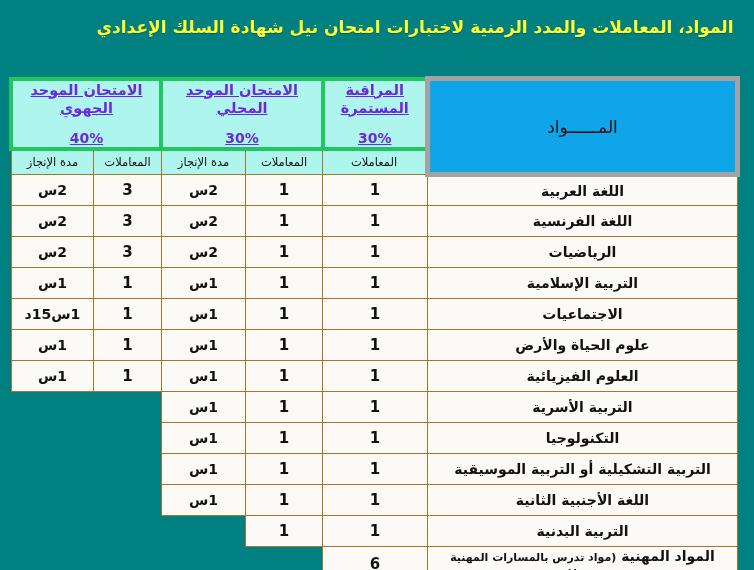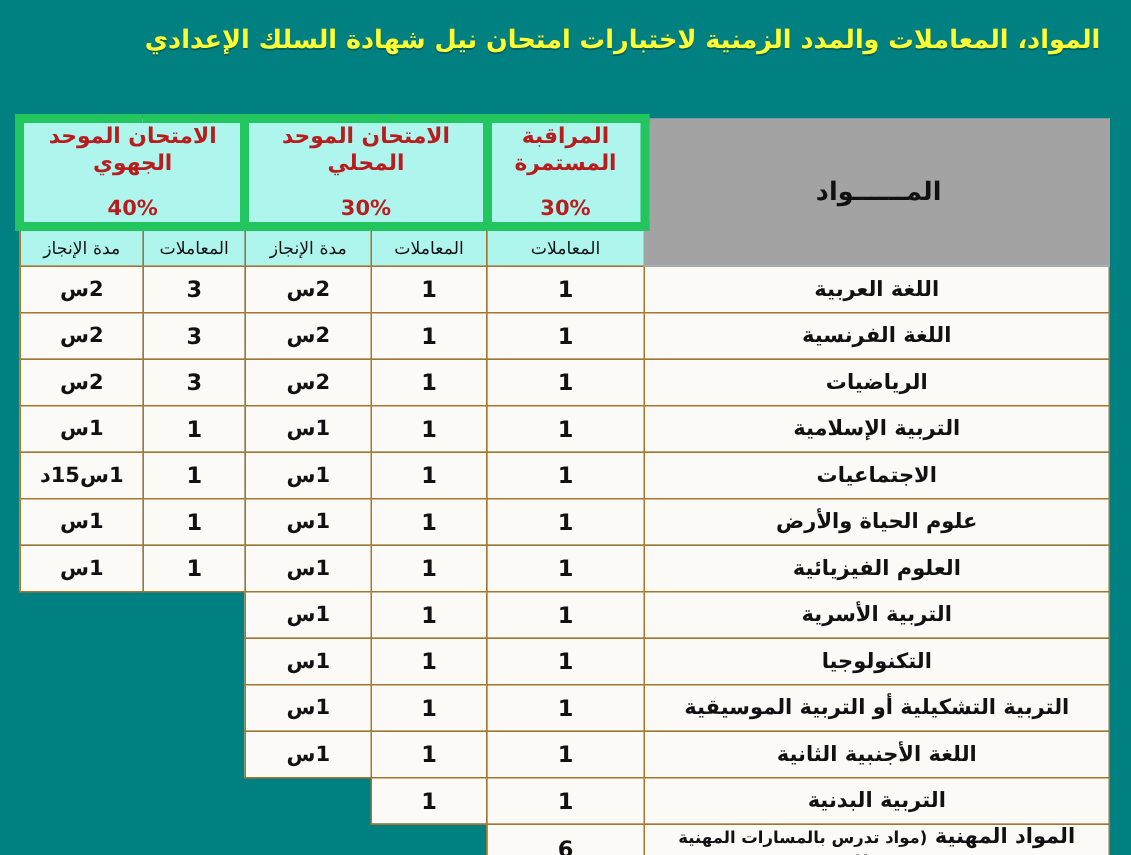--- a/index.html
+++ b/index.html
@@ -68,54 +68,55 @@
     border: 1px solid #A6752C;
     box-sizing: border-box;
     height: 31px;
     color: #111111;
     font-size: 14px;
     font-weight: bold;
   }
 
   .head-main {
     background: #AEF5EE;
-    border: 6px solid #22c55e;
+    border: 4px solid #22c55e;
     box-sizing: border-box;
     height: 42px;
-    color: #b91c1c;
+    color: #6d28d9;
     font-size: 14.5px;
     font-weight: bold;
     line-height: 18px;
     padding: 2px 4px;
+    text-decoration: underline;
   }
   .head-main .pct {
     display: block;
     font-size: 14px;
     font-weight: bold;
     margin-top: 12px;
   }
 
   .head-sub {
     background: #AEF5EE;
     border: 1px solid #A6752C;
     box-sizing: border-box;
     height: 26px;
     color: #111111;
     font-size: 11.5px;
     font-weight: normal;
     font-family: "DejaVu Sans", "Liberation Sans", sans-serif;
   }
 
   .head-subject {
-    background: #a3a3a3;
-    border: 1px solid #a3a3a3;
+    background: #0ea5e9;
+    border: 5px solid #a3a3a3;
     box-sizing: border-box;
     color: #111111;
     font-size: 17px;
-    font-weight: bold;
+    font-weight: normal;
     letter-spacing: 0.5px;
   }
 
   .cell.subject {
     font-size: 14px;
     font-weight: bold;
     text-align: center;
     padding: 0 6px;
   }
   .cell.subject .note {

